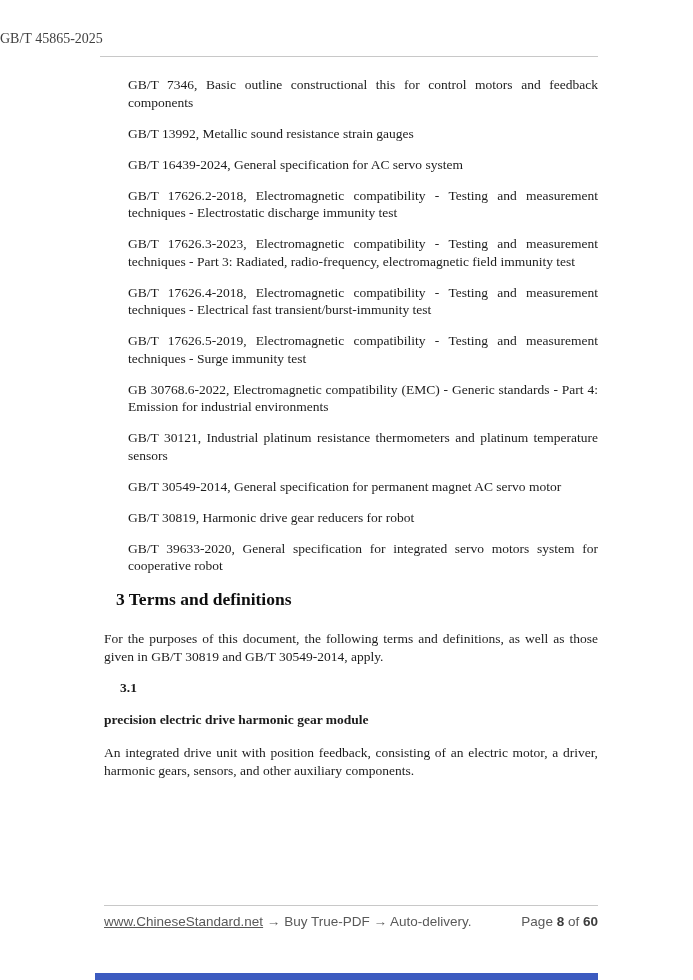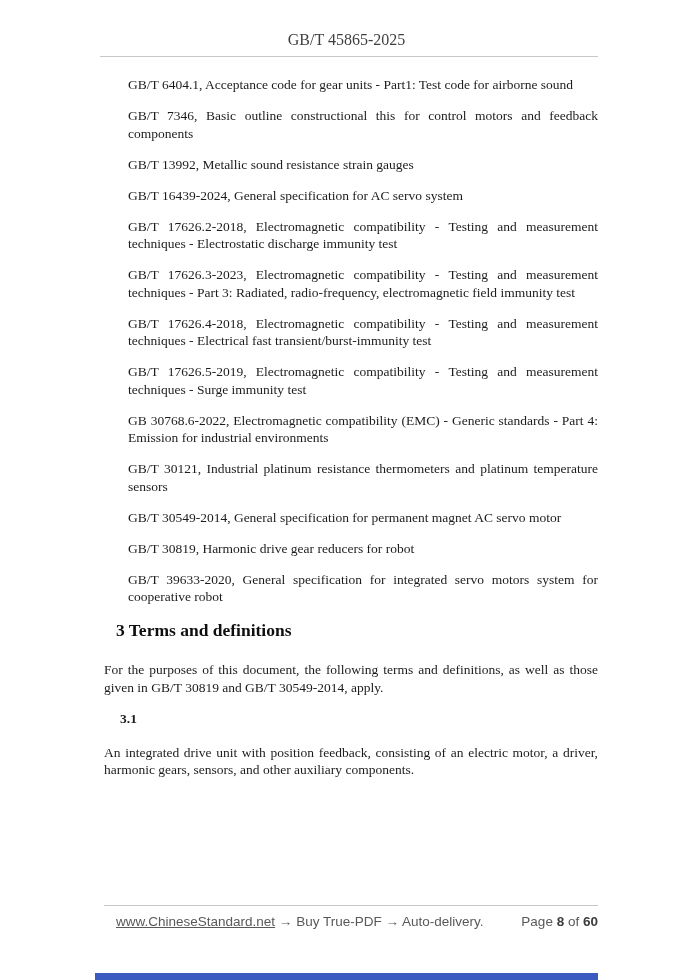--- a/index.html
+++ b/index.html
@@ -7,22 +7,22 @@
   .page {
     position:relative;
     width:693px; height:980px;
     background:#ffffff;
     font-family:"Liberation Serif", serif;
     color:#1c1c1c;
     overflow:hidden;
   }
   .running-header {
     position:absolute; top:31px; left:0; right:0;
-    text-align:center;
-    font-size:16px;
+    text-align:left;
+    font-size:14px;
     color:#3f3f3f;
   }
   .header-rule {
     position:absolute; top:56px; left:100px; right:95px;
     border-top:1px solid #c8c8c8;
     height:0;
   }
   .content {
     position:absolute; top:76px; left:104px; width:494px;
     font-size:13.5px; line-height:17.5px;
@@ -42,62 +42,62 @@
   .footer-rule {
     position:absolute; top:905px; left:104px; right:95px;
     border-top:1px solid #c8c8c8; height:0;
   }
   .page-footer {
     position:absolute; top:914px; left:104px; right:95px;
     display:flex; justify-content:space-between; align-items:baseline;
     font-family:"Liberation Sans", sans-serif;
     font-size:13.5px; color:#595959;
   }
-  .footer-left { white-space:nowrap;margin-left:12px; }
+  .footer-left { white-space:nowrap; }
   .footer-link { text-decoration:underline; color:#595959; cursor:pointer; }
   .footer-right { white-space:nowrap; }
   .pg-num { font-weight:bold; color:#3c3c3c; }
   .bottom-bar {
     position:absolute; bottom:0; left:95px; right:95px; height:7px;
     background:#3c5bc0;
   }
 </style>
 </head>
 <body>
 
 <div class="page">
 
   <div class="running-header">GB/T 45865-2025</div>
 
   <div class="header-rule"></div>
 
   <div class="content">
 
     <div id="references-list">
-        <p class="ref">GB/T 6404.1, Acceptance code for gear units - Part1: Test code for airborne sound</p>
         <p class="ref">GB/T 7346, Basic outline constructional this for control motors and feedback components</p>
         <p class="ref">GB/T 13992, Metallic sound resistance strain gauges</p>
         <p class="ref">GB/T 16439-2024, General specification for AC servo system</p>
         <p class="ref">GB/T 17626.2-2018, Electromagnetic compatibility - Testing and measurement techniques - Electrostatic discharge immunity test</p>
         <p class="ref">GB/T 17626.3-2023, Electromagnetic compatibility - Testing and measurement techniques - Part 3: Radiated, radio-frequency, electromagnetic field immunity test</p>
         <p class="ref">GB/T 17626.4-2018, Electromagnetic compatibility - Testing and measurement techniques - Electrical fast transient/burst-immunity test</p>
         <p class="ref">GB/T 17626.5-2019, Electromagnetic compatibility - Testing and measurement techniques - Surge immunity test</p>
         <p class="ref">GB 30768.6-2022, Electromagnetic compatibility (EMC) - Generic standards - Part 4: Emission for industrial environments</p>
         <p class="ref">GB/T 30121, Industrial platinum resistance thermometers and platinum temperature sensors</p>
         <p class="ref">GB/T 30549-2014, General specification for permanent magnet AC servo motor</p>
         <p class="ref">GB/T 30819, Harmonic drive gear reducers for robot</p>
         <p class="ref">GB/T 39633-2020, General specification for integrated servo motors system for cooperative robot</p>
       </div>
 
     <div class="section-heading">3 Terms and definitions</div>
 
     <p class="body-para">For the purposes of this document, the following terms and definitions, as well as those given in GB/T 30819 and GB/T 30549-2014, apply.</p>
 
     <p class="term-number">3.1</p>
 
+    <p class="term-title">precision electric drive harmonic gear module</p>
 
     <p class="body-para">An integrated drive unit with position feedback, consisting of an electric motor, a driver, harmonic gears, sensors, and other auxiliary components.</p>
 
   </div>
 
   <div class="footer-rule"></div>
 
   <div class="page-footer">
     <div class="footer-left">
       <span class="footer-link">www.ChineseStandard.net</span>

